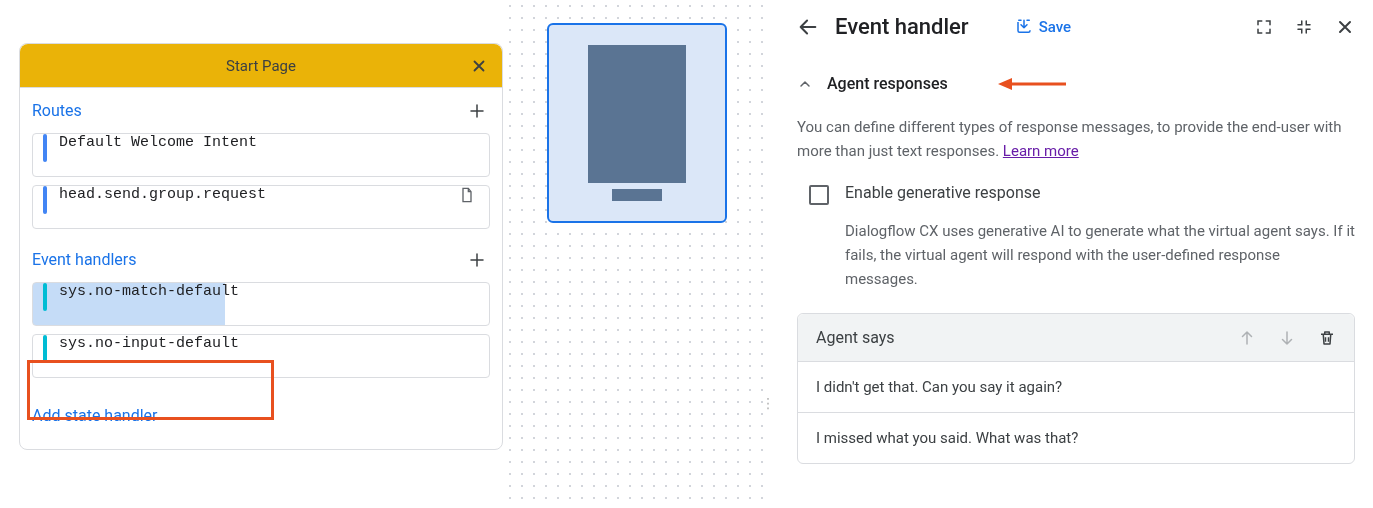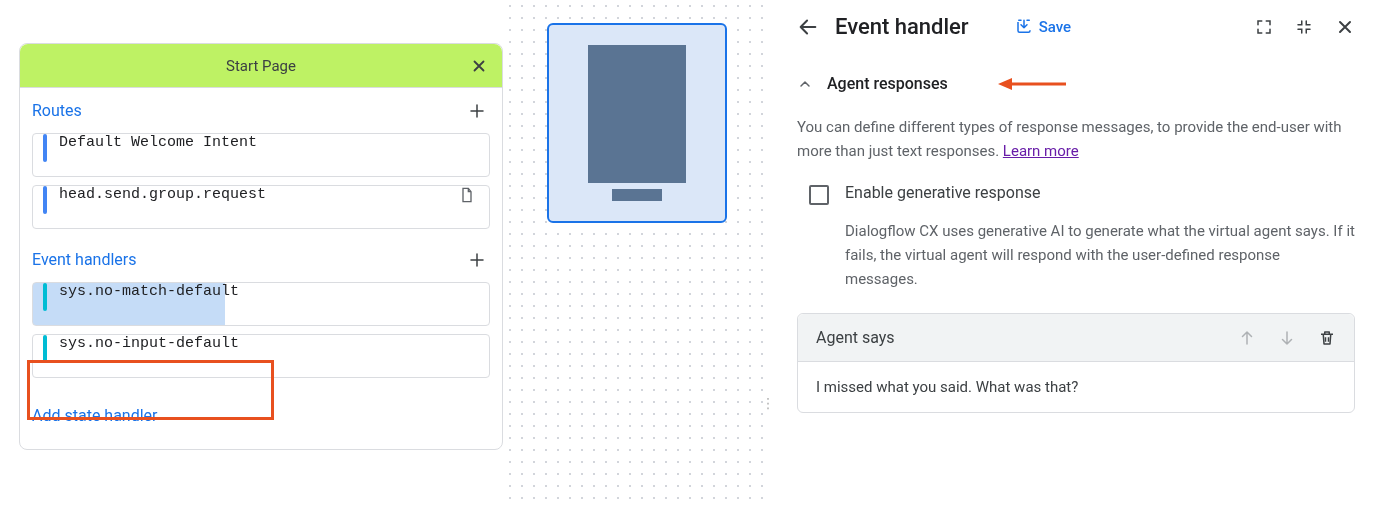--- a/index.html
+++ b/index.html
@@ -14,21 +14,21 @@
 .canvas-mask { position: absolute; left: 0; top: 0; width: 508px; height: 508px; background: #fff; }
 
 
 .page-card {
   position: absolute; left: 19px; top: 43px; width: 484px;
   background: #fff; border: 1px solid #dadce0; border-radius: 8px;
   font-size: 15px;
 }
 .page-card-header {
   height: 44px; display: flex; align-items: center; justify-content: center;
-  background: #bef264; border-bottom: 1px solid #dadce0;
+  background: #eab308; border-bottom: 1px solid #dadce0;
   border-radius: 8px 8px 0 0; position: relative; color: #3c4043;
 }
 .page-card-header .close { position: absolute; right: 14px; top: 50%; transform: translateY(-50%); cursor: pointer; }
 .section-row {
   display: flex; align-items: flex-end; justify-content: space-between;
   padding: 13px 16px 13px 12px; color: #1a73e8; font-size: 16px;
 }
 .list-item {
   margin: 0 12px 8px 12px; border: 1px solid #dadce0; border-radius: 4px;
   height: 44px; display: flex; align-items: flex-start; padding: 0 14px 0 10px;
@@ -231,15 +231,16 @@
             </svg>
         </span>
         <span class="icon">
           <svg width="18" height="20" viewBox="0 0 24 24">
               <path d="M4 7h16M9 7V4h6v3M7 7l1 13h8l1-13" stroke="#3c4043" stroke-width="2" fill="none" stroke-linejoin="round"></path>
               <path d="M10 11v6M14 11v6" stroke="#3c4043" stroke-width="2"></path>
             </svg>
         </span>
       </div>
     </div>
+    <div class="agent-row"><span>I didn't get that. Can you say it again?</span></div>
     <div class="agent-row"><span>I missed what you said. What was that?</span></div>
   </div>
 </div>
 
 </body></html>

